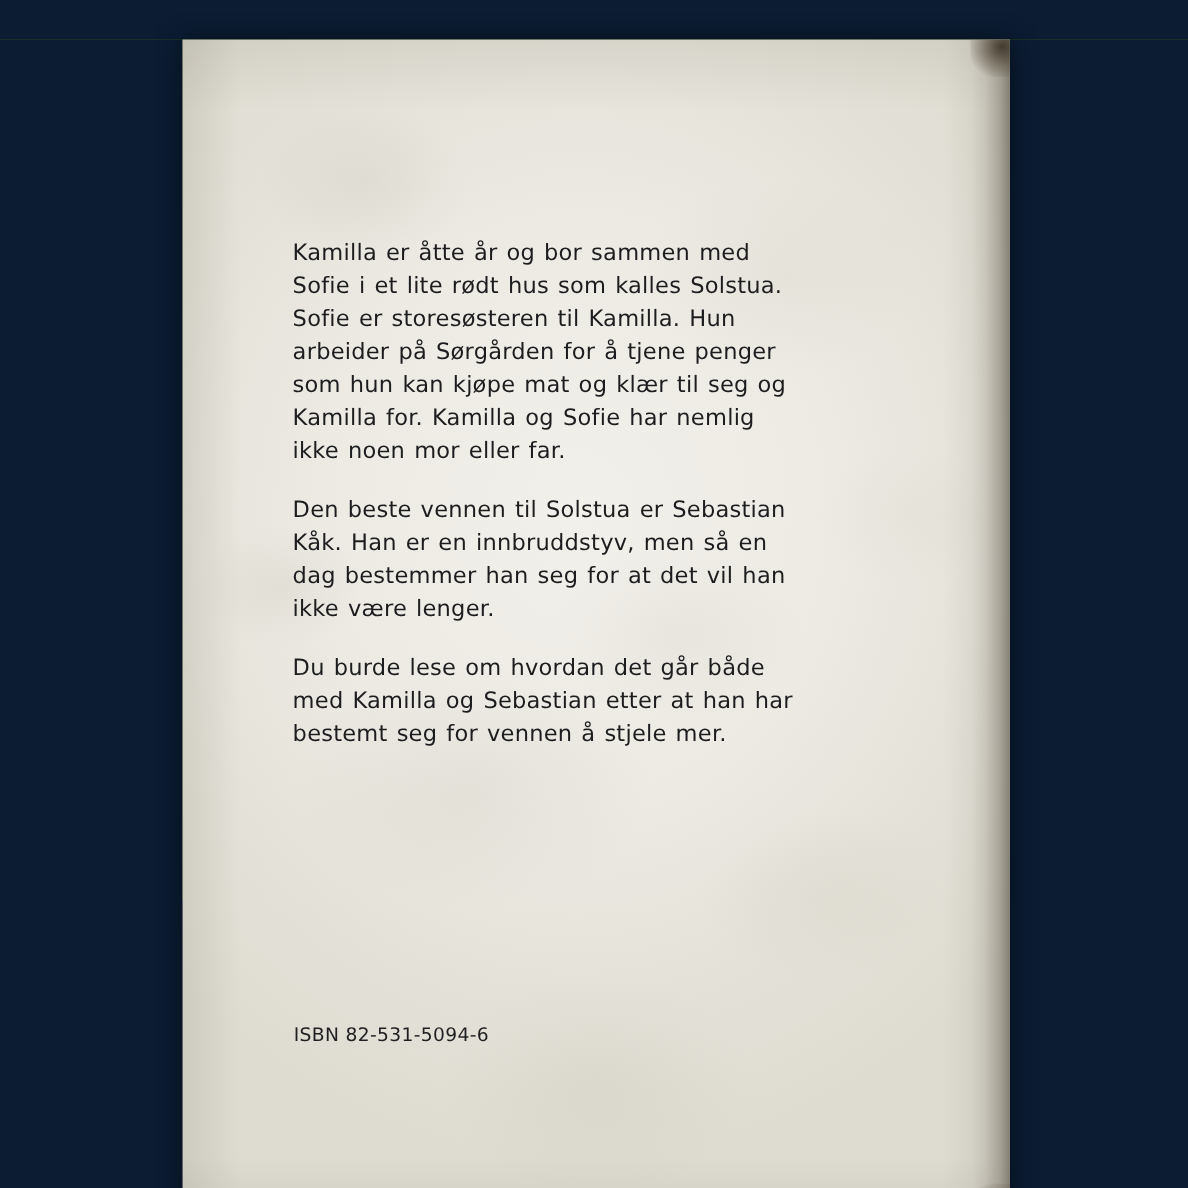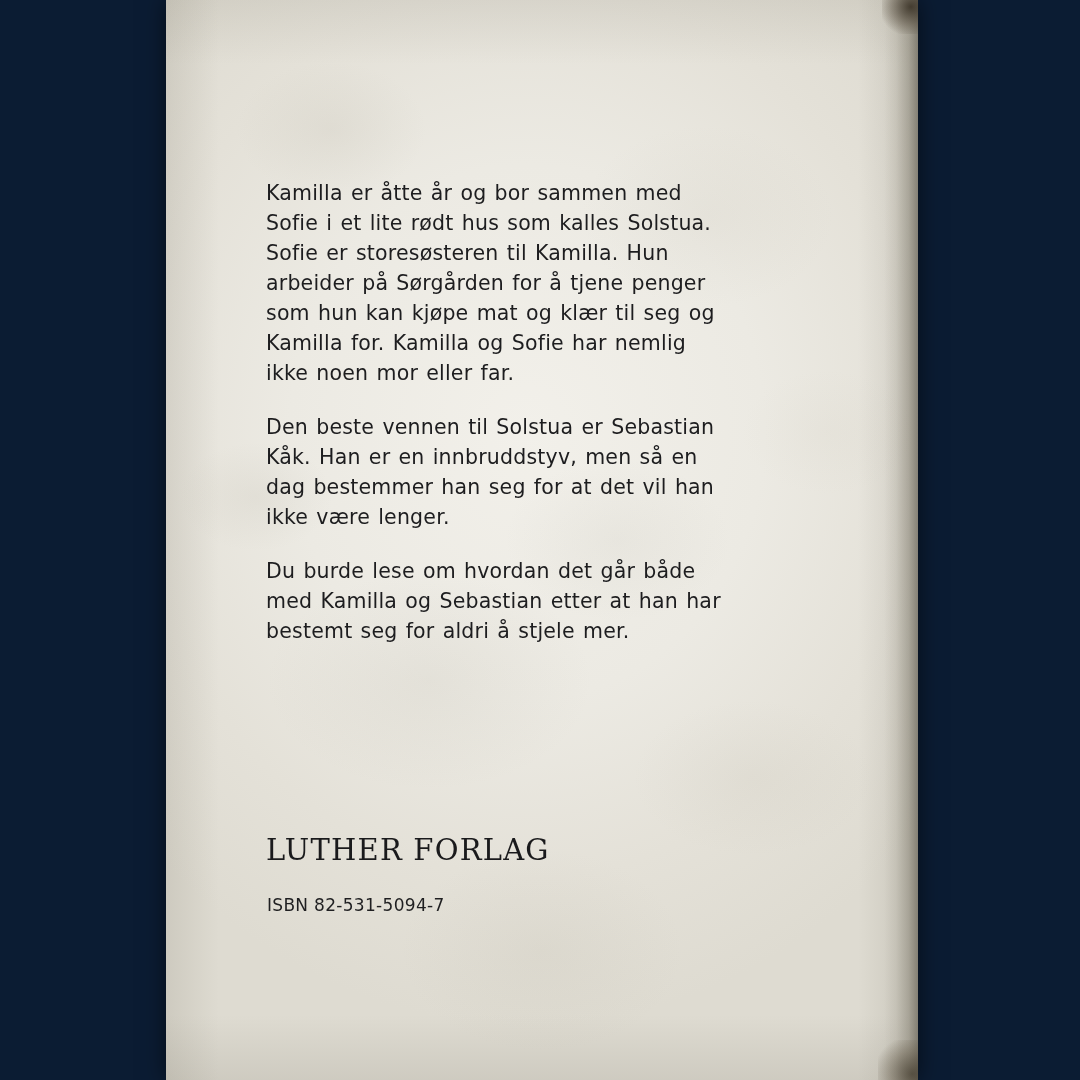--- a/index.html
+++ b/index.html
@@ -12,20 +12,21 @@
     height: 1080px;
     overflow: hidden;
     font-family: "Liberation Sans", sans-serif;
   }
 
   #scene {
     position: relative;
     width: 1080px;
     height: 782px;
     background: #4d7c0f;
+    margin-top: 36px;
   }
 
   
   #book {
     position: absolute;
     left: 166px;
     top: 0px;
     width: 752px;
     height: 1080px;
     background:
@@ -145,24 +146,23 @@
   <div class="bg-band" id="band-left"></div>
   <div class="bg-band" id="band-right"></div>
 
   <div id="book">
     <div class="mottle"></div>
     <div class="vignette"></div>
 
     <div id="blurb">
       <p>Kamilla er åtte år og bor sammen med Sofie i et lite rødt hus som kalles Solstua. Sofie er storesøsteren til Kamilla. Hun arbeider på Sørgården for å tjene penger som hun kan kjøpe mat og klær til seg og Kamilla for. Kamilla og Sofie har nemlig ikke noen mor eller far.</p>
       <p>Den beste vennen til Solstua er Sebastian Kåk. Han er en innbruddstyv, men så en dag bestemmer han seg for at det vil han ikke være lenger.</p>
-      <p>Du burde lese om hvordan det går både med Kamilla og Sebastian etter at han har bestemt seg for aldri å stjele mer.</p>
+      <p>Du burde lese om hvordan det går både med Kamilla og Sebastian etter at han har bestemt seg for vennen å stjele mer.</p>
     </div>
 
-    <div id="publisher">LUTHER FORLAG</div>
-    <div id="isbn">ISBN 82-531-5094-7</div>
+    <div id="isbn">ISBN 82-531-5094-6</div>
 
     <div id="spine-edge"></div>
     <div id="corner-wear"></div>
     <div id="corner-wear-bottom"></div>
   </div>
 
 </div>
 
 </body></html>

